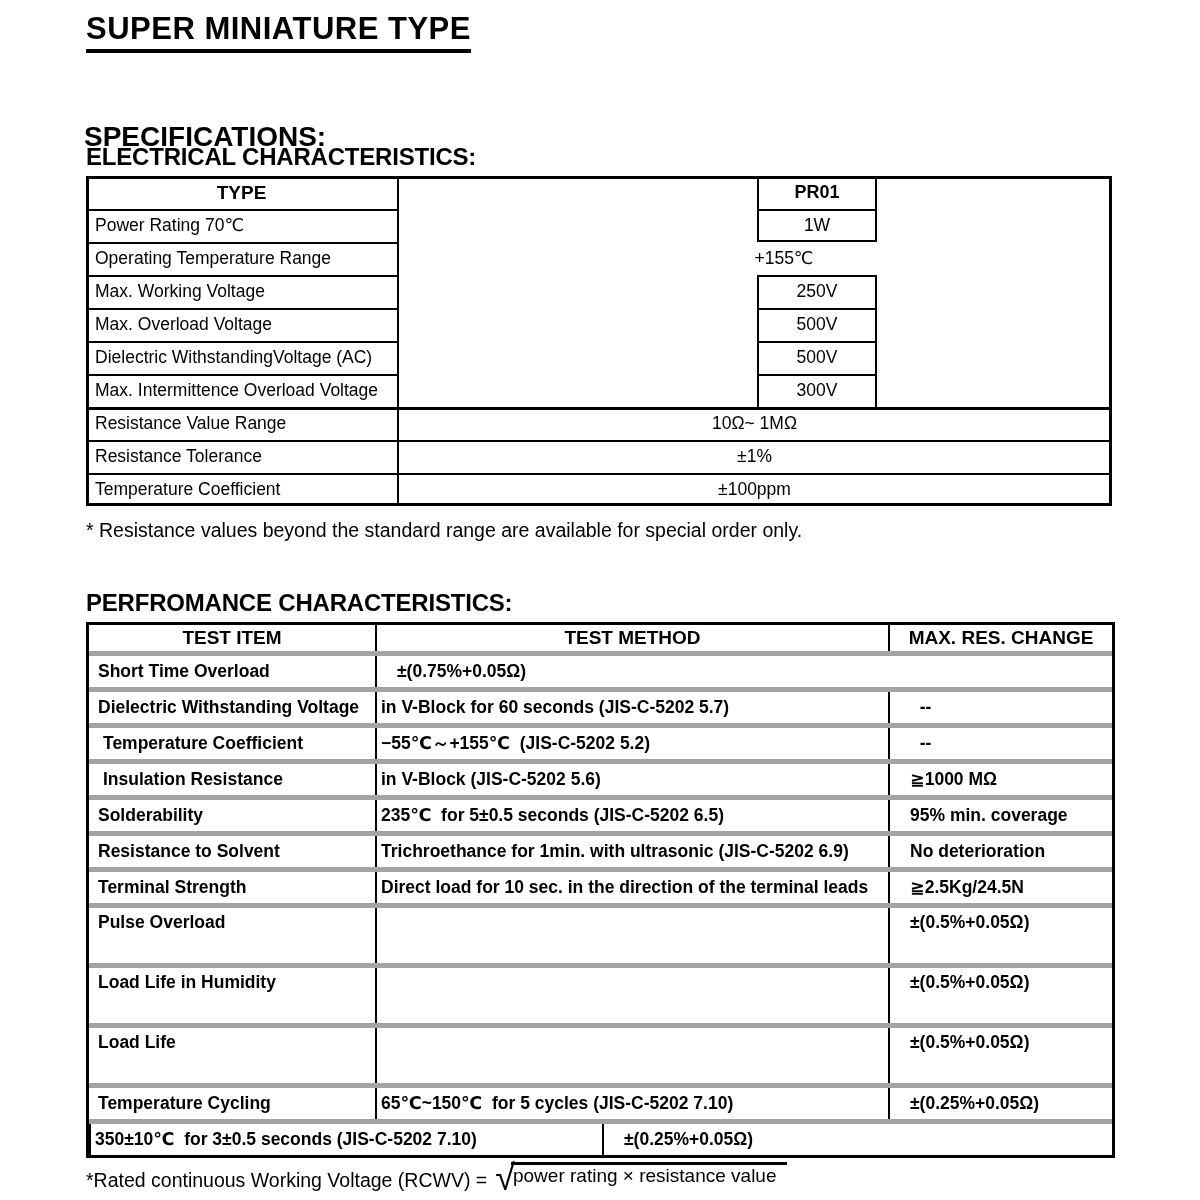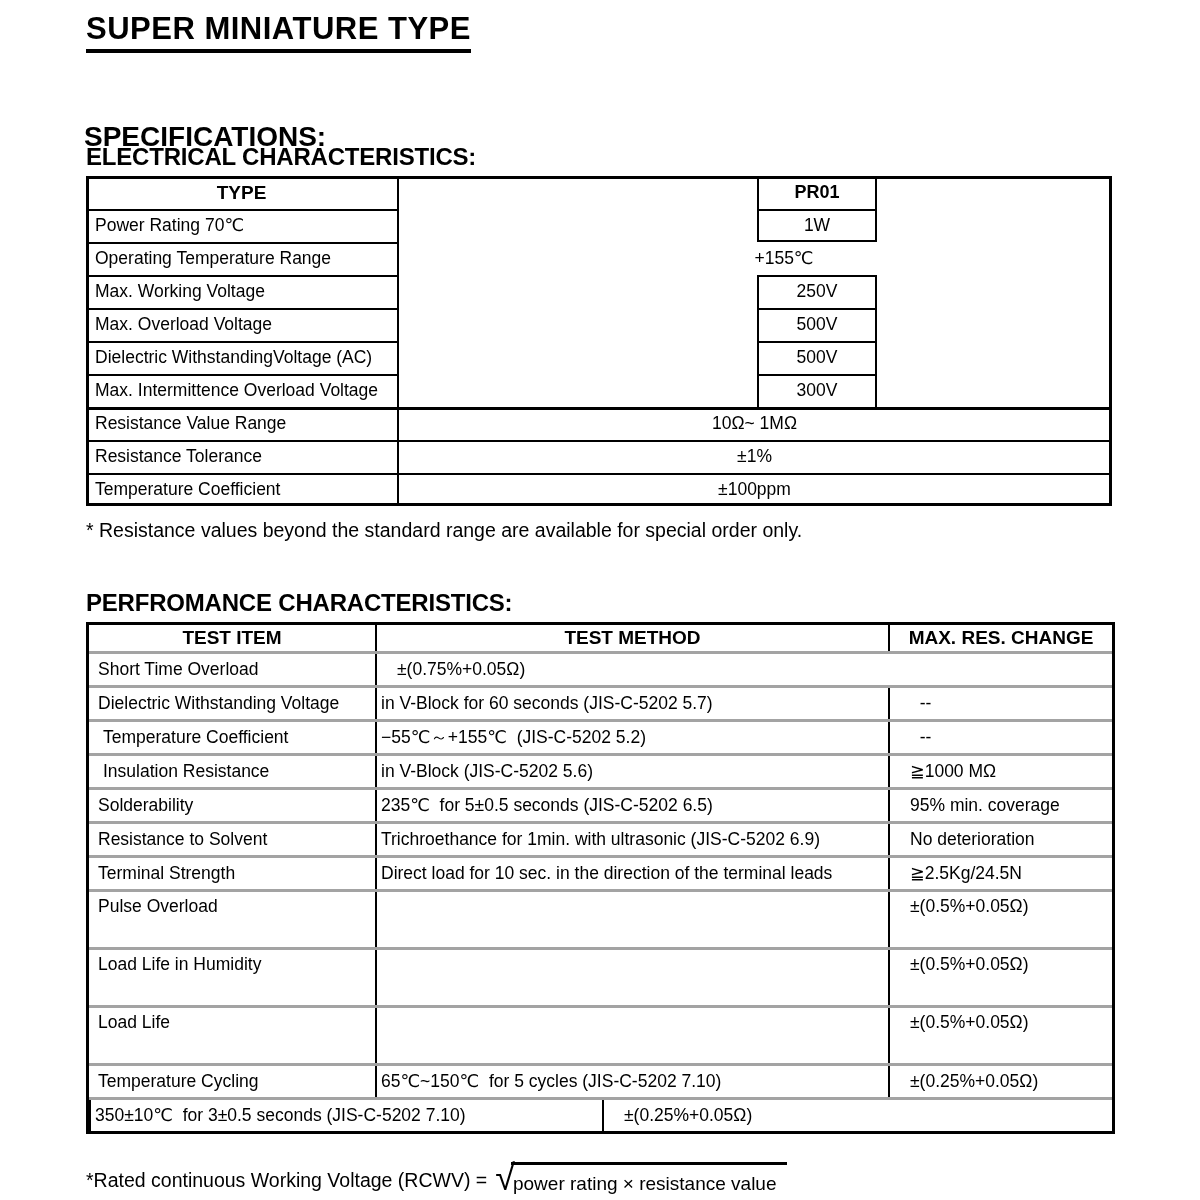--- a/index.html
+++ b/index.html
@@ -21,40 +21,40 @@
   .et { position:absolute; left:86px; top:176px; width:1026px; height:282px; font-size:17.5px; }
   .et i.ln { position:absolute; display:block; background:#000; }
   .et .lab { position:absolute; left:9px; width:300px; height:33px; line-height:33px; white-space:nowrap; }
   .et .val { position:absolute; height:33px; line-height:33px; text-align:center; white-space:pre; }
   .et .th  { font-weight:bold; font-size:19px; }
 
   
   .pt { position:absolute; left:86px; top:622px; width:1029px; border:3px solid #000;
         box-sizing:border-box; font-size:17.5px; }
   .pt-row { display:flex; }
-  .pt-row + .pt-row { border-top:3px solid #a3a3a3; }
+  .pt-row + .pt-row { border-top:5px solid #a3a3a3;font-weight:bold; }
   .pt-row > div { box-sizing:border-box; overflow:hidden; }
   .c1 { width:286px; padding-left:9px; white-space:nowrap; }
   .c2 { width:513px; border-left:2px solid #000; padding-left:4px; white-space:pre; }
   .c3 { width:224px; border-left:2px solid #000; padding-left:20px; white-space:pre; }
   .h-head { height:26px; }
   .h-head > div { line-height:26px; text-align:center; font-weight:bold; font-size:19px; padding-left:0; }
   .h-s { height:31px; }
   .h-s > div { line-height:31px; }
   .h-d { height:55px; }
   .h-d > div { line-height:27px; padding-top:1px; }
   .h-d .c2 { padding-top:0; }
   .h-d .c2 > div { line-height:27px; }
   .ind { padding-left:14px; }
 
   
   .rcwv { position:absolute; left:86px; top:1158px; display:flex; align-items:flex-start; }
   .rc-prefix { font-size:19.5px; padding-top:11px; white-space:nowrap; }
   .rc-sqrt { font-size:36px; line-height:36px; margin-left:8px; padding-top:2px; font-weight:normal; }
-  .rc-rad { font-size:19px; border-top:3px solid #000; padding:8px 10px 0 2px; margin-left:-4px; margin-top:4px; white-space:nowrap; }
+  .rc-rad { font-size:19px; border-top:3px solid #000; padding:0 10px 0 2px; margin-left:-4px; margin-top:4px; white-space:nowrap; }
 </style>
 </head>
 <body>
 
 <h1 class="hd" id="title">SUPER MINIATURE TYPE</h1>
 <h2 class="hd" id="spec-h">SPECIFICATIONS:</h2>
 <h3 class="hd" id="elec-h">ELECTRICAL CHARACTERISTICS:</h3>
 
 <div class="et">
 

